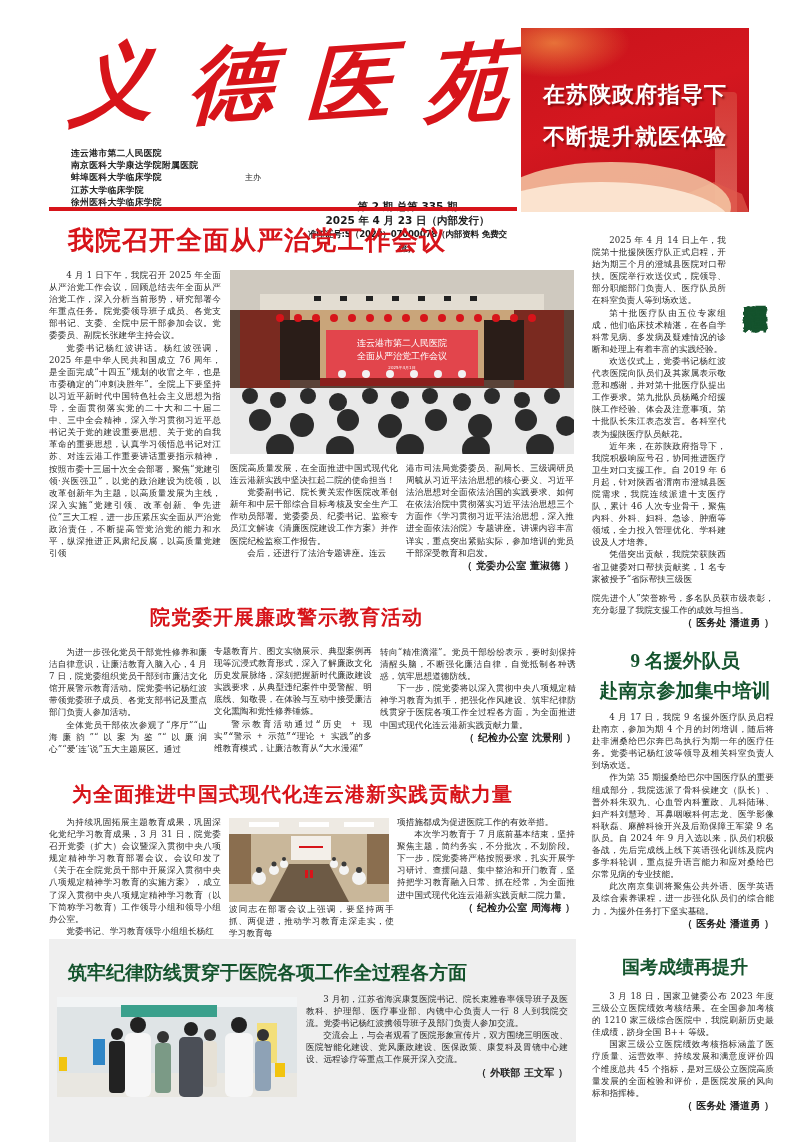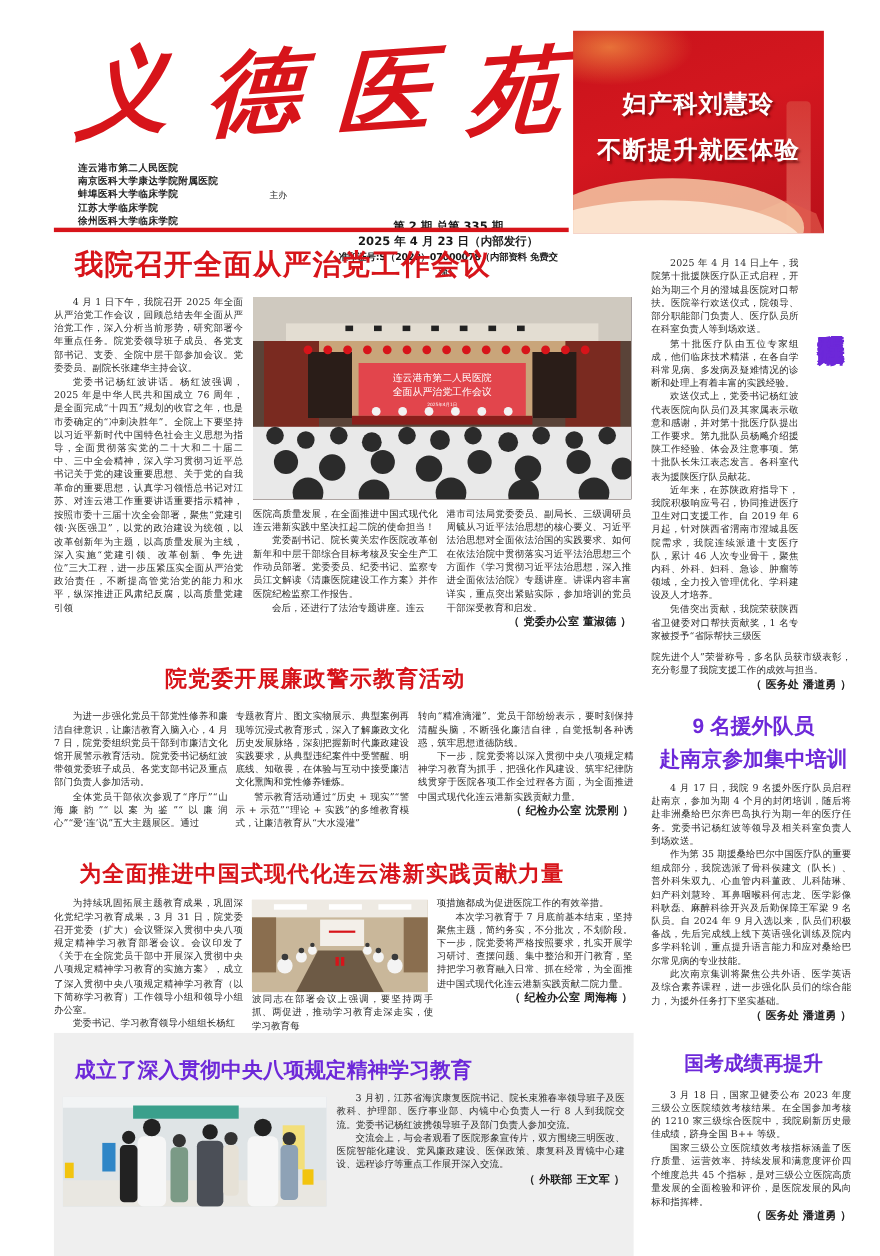--- a/index.html
+++ b/index.html
@@ -3,21 +3,21 @@
 <meta charset="utf-8">
 <style>
   * { box-sizing: border-box; margin: 0; padding: 0; }
   html, body { width: 800px; height: 1142px; background: #fff; overflow: hidden; }
   body { position: relative; font-family: "DejaVu Serif", "Liberation Serif", serif; color: #222; }
   .abs { position: absolute; }
   .body-text { font-size: 8.6px; line-height: 12.1px; color: #2a2a2a; text-align: justify; letter-spacing: 0.1px; }
   .body-text p { text-indent: 2em; }
   .sig { text-align: right; font-family: "DejaVu Sans", sans-serif; font-weight: bold; font-size: 10px; color: #222; line-height: 13px; }
   .red-head { font-family: "DejaVu Sans", sans-serif; font-weight: bold; color: #d7141a; letter-spacing: 1px; white-space: nowrap; }
-  .black-head { font-family: Liberation Sans, sans-serif; font-weight: bold; color: #6d28d9; white-space: nowrap; }
+  .black-head { font-family: Liberation Serif, serif; font-weight: bold; color: #14532d; white-space: nowrap; }
 
   
   .masthead-title { left: 70px; top: 28px; width: 440px; height: 110px; display: flex; justify-content: space-between; align-items: center; }
   .masthead-title span { font-family: "DejaVu Serif", serif; font-weight: bold; font-style: italic; font-size: 84px; color: #d7141a; line-height: 1; transform: skewX(-6deg) rotate(-4deg); display: inline-block; }
   .sponsors { left: 71px; top: 147px; font-family: "DejaVu Sans", sans-serif; font-size: 8.8px; line-height: 12.2px; color: #222; font-weight: bold; letter-spacing: 0.3px; }
   .sponsor-tag { left: 245px; top: 172px; font-family: "DejaVu Sans", sans-serif; font-size: 8px; color: #222; }
   .issue-box { left: 300px; top: 158px; width: 215px; font-family: "DejaVu Sans", sans-serif; color: #1a1a1a; text-align: center; }
   .issue-box .l1 { font-size: 10.5px; font-weight: bold; line-height: 14px; margin-top: 41px; }
   .issue-box .l2 { font-size: 10.5px; font-weight: bold; line-height: 14px; }
   .issue-box .l3 { font-size: 8.6px; font-weight: bold; line-height: 14px; letter-spacing: -0.2px; }
@@ -92,21 +92,21 @@
   <div class="l3">准印证号:S（2020）07000078（内部资料 免费交流）</div>
 </div>
 <div class="abs mast-rule"></div>
 
 <div class="abs banner">
   <div class="sparkle"></div>
   <div class="pillar"></div>
   <div class="gate"></div>
   <div class="wave1"></div>
   <div class="wave2"></div>
-  <div class="line" style="top:52px;">妇产科刘慧玲</div>
+  <div class="line" style="top:52px;">在苏陕政府指导下</div>
   <div class="line" style="top:94px;">不断提升就医体验</div>
 </div>
 
 <div class="abs red-head a1-title">我院召开全面从严治党工作会议</div>
 
 <div class="abs body-text a1-col1">
   <p>4 月 1 日下午，我院召开 2025 年全面从严治党工作会议，回顾总结去年全面从严治党工作，深入分析当前形势，研究部署今年重点任务。院党委领导班子成员、各党支部书记、支委、全院中层干部参加会议。党委委员、副院长张建华主持会议。</p>
   <p>党委书记杨红波讲话。杨红波强调，2025 年是中华人民共和国成立 76 周年，是全面完成“十四五”规划的收官之年，也是市委确定的“冲刺决胜年”。全院上下要坚持以习近平新时代中国特色社会主义思想为指导，全面贯彻落实党的二十大和二十届二中、三中全会精神，深入学习贯彻习近平总书记关于党的建设重要思想、关于党的自我革命的重要思想，认真学习领悟总书记对江苏、对连云港工作重要讲话重要指示精神，按照市委十三届十次全会部署，聚焦“党建引领·兴医强卫”，以党的政治建设为统领，以改革创新年为主题，以高质量发展为主线，深入实施“党建引领、改革创新、争先进位”三大工程，进一步压紧压实全面从严治党政治责任，不断提高管党治党的能力和水平，纵深推进正风肃纪反腐，以高质量党建引领</p>
 </div>
 
@@ -210,21 +210,21 @@
 <div class="abs body-text" style="left:592px; top:592px; width:182px;">
   <p style="text-indent:0">院先进个人”荣誉称号，多名队员获市级表彰，充分彰显了我院支援工作的成效与担当。</p>
   <div class="sig">（ 医务处  潘道勇 ）</div>
 </div>
 
 <div class="abs red-head a2-title">院党委开展廉政警示教育活动</div>
 <div class="abs body-text a2-col" style="left:49px;">
   <p>为进一步强化党员干部党性修养和廉洁自律意识，让廉洁教育入脑入心，4 月 7 日，院党委组织党员干部到市廉洁文化馆开展警示教育活动。院党委书记杨红波带领党委班子成员、各党支部书记及重点部门负责人参加活动。</p>
   <p>全体党员干部依次参观了“序厅”“山海廉韵”“以案为鉴”“以廉润心”“爱‘连’说”五大主题展区。通过</p>
 </div>
-<div class="abs body-text a2-col" style="left:214px;">
+<div class="abs body-text a2-col" style="left:214px;font-family:Liberation Mono, monospace;">
   <p style="text-indent:0">专题教育片、图文实物展示、典型案例再现等沉浸式教育形式，深入了解廉政文化历史发展脉络，深刻把握新时代廉政建设实践要求，从典型违纪案件中受警醒、明底线、知敬畏，在体验与互动中接受廉洁文化熏陶和党性修养锤炼。</p>
   <p>警示教育活动通过“历史 + 现实”“警示 + 示范”“理论 + 实践”的多维教育模式，让廉洁教育从“大水漫灌”</p>
 </div>
 <div class="abs body-text a2-col" style="left:380px; width:196px;">
   <p style="text-indent:0">转向“精准滴灌”。党员干部纷纷表示，要时刻保持清醒头脑，不断强化廉洁自律，自觉抵制各种诱惑，筑牢思想道德防线。</p>
   <p>下一步，院党委将以深入贯彻中央八项规定精神学习教育为抓手，把强化作风建设、筑牢纪律防线贯穿于医院各项工作全过程各方面，为全面推进中国式现代化连云港新实践贡献力量。</p>
   <div class="sig">（ 纪检办公室  沈景刚 ）</div>
 </div>
 
 <div class="abs black-head r2-title">
@@ -285,21 +285,21 @@
 </div>
 
 <div class="abs black-head r3-title">国考成绩再提升</div>
 <div class="abs body-text r3-text">
   <p>3 月 18 日，国家卫健委公布 2023 年度三级公立医院绩效考核结果。在全国参加考核的 1210 家三级综合医院中，我院刷新历史最佳成绩，跻身全国 B++ 等级。</p>
   <p>国家三级公立医院绩效考核指标涵盖了医疗质量、运营效率、持续发展和满意度评价四个维度总共 45 个指标，是对三级公立医院高质量发展的全面检验和评价，是医院发展的风向标和指挥棒。</p>
   <div class="sig">（ 医务处  潘道勇 ）</div>
 </div>
 
 <div class="abs a4-box"></div>
-<div class="abs black-head a4-title">成立了深入贯彻中央八项规定精神学习教育</div>
+<div class="abs black-head a4-title">筑牢纪律防线贯穿于医院各项工作全过程各方面</div>
 <div class="abs a4-photo">
   <svg width="240" height="100" viewBox="0 0 240 100">
     <rect width="240" height="100" fill="#dfe4e6"></rect>
     <rect width="240" height="10" fill="#f2f4f5"></rect>
     <rect x="64" y="8" width="96" height="12" fill="#3aa08c"></rect>
     <rect x="0" y="76" width="240" height="24" fill="#e9e7e1"></rect>
     <rect x="2" y="60" width="8" height="14" fill="#f2c40f"></rect>
     <rect x="218" y="66" width="10" height="14" fill="#f2c40f"></rect>
     <rect x="200" y="26" width="20" height="40" fill="#f3df7a"></rect>
     <rect x="36" y="42" width="12" height="26" fill="#2f86c7"></rect>

